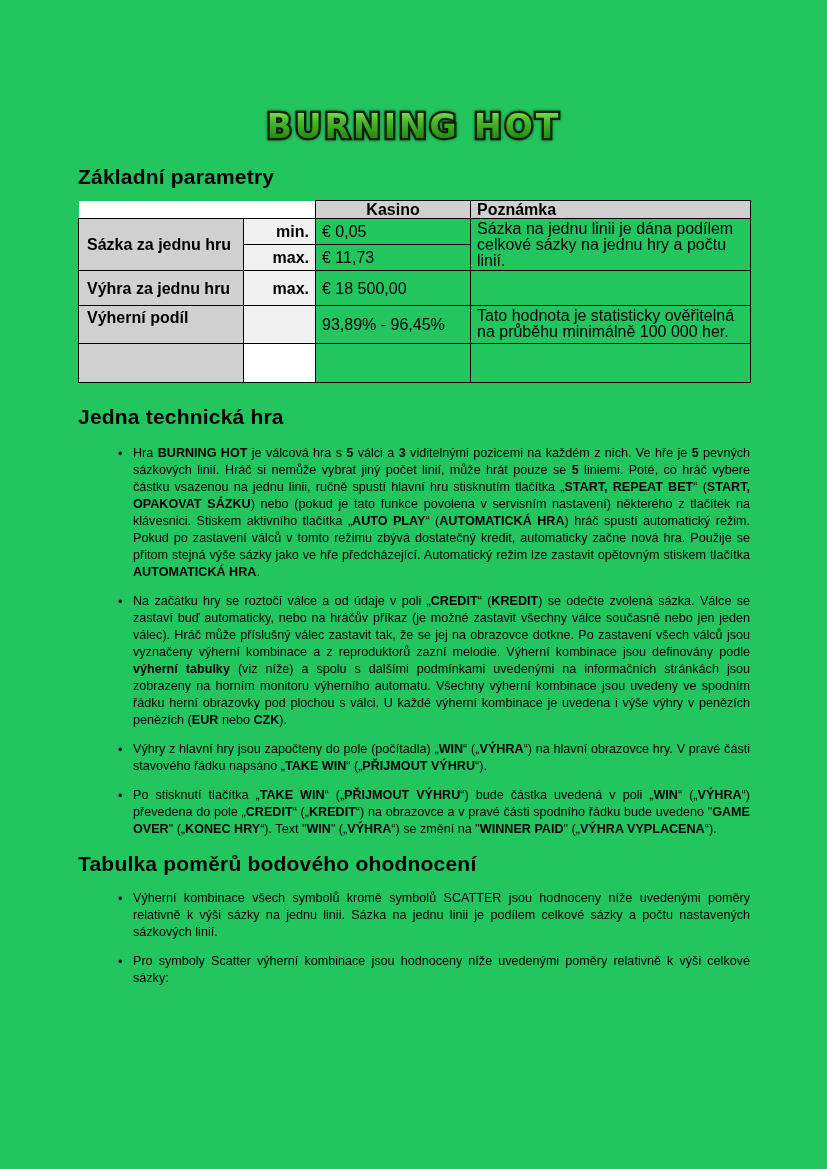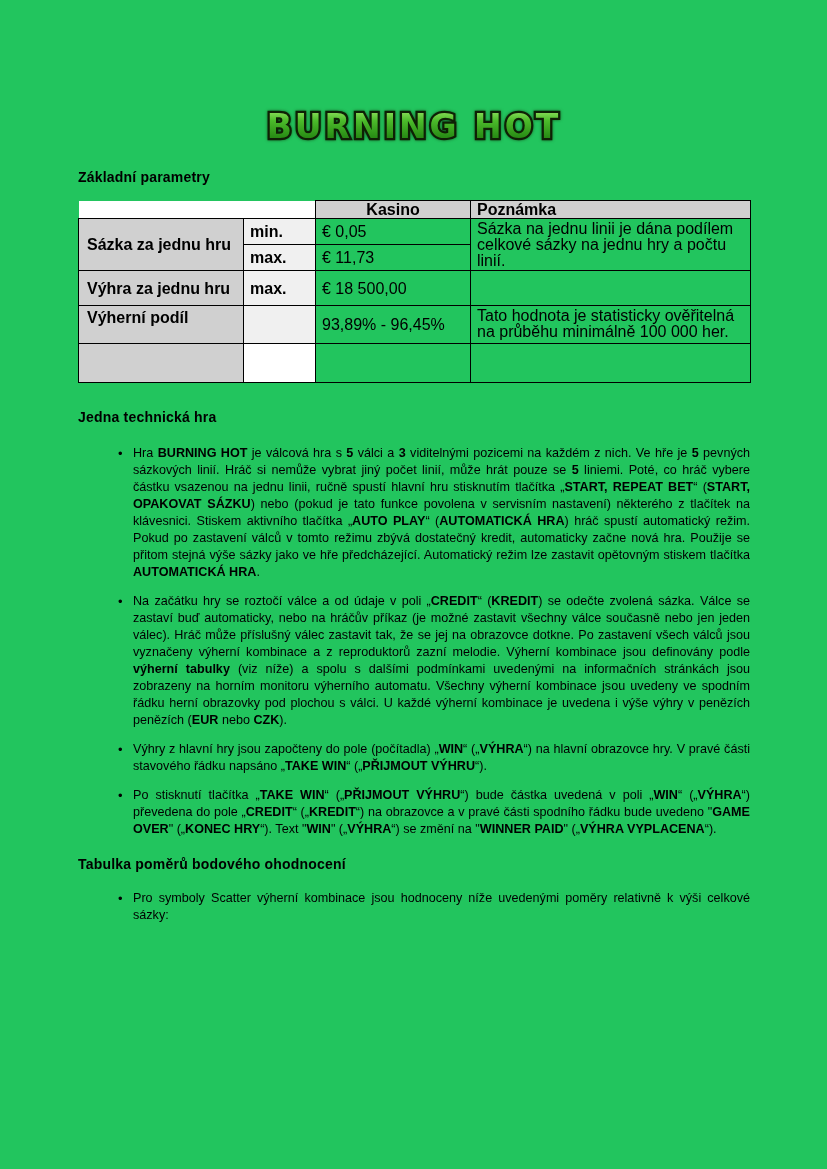--- a/index.html
+++ b/index.html
@@ -12,21 +12,21 @@
     background: #22c55e;
     color: #000000;
     font-family: "Liberation Sans", sans-serif;
     padding: 103px 77px 0 78px;
     overflow: hidden;
   }
   .logo-wrap { text-align: center; height: 46px; margin-bottom: 16px; }
   .logo-svg { filter: drop-shadow(0 0 1.5px rgba(18,40,6,0.65)); }
 
   h1 {
-    font-size: 14px;
+    font-size: 21px;
     font-weight: bold;
     margin: 0;
     letter-spacing: 0.2px;
     line-height: 24px;
   }
   .h-params { margin-bottom: 11px; }
   .h-tech   { margin-top: 22px; }
   .h-rating { margin-top: 14px; }
 
   table.params {
@@ -34,21 +34,21 @@
     table-layout: fixed;
     width: 672px;
     font-size: 16px;
     line-height: 15px;
   }
   table.params td { border: 1.6px solid #000; padding: 1px 6px; vertical-align: middle; }
   table.params td.spacer { border: none; background: #fff; }
   .th { background: #d0d0d0; font-weight: bold; }
   .th-kasino { text-align: center; }
   .c-label { background: #d0d0d0; font-weight: bold; padding-left: 8px !important; }
-  .c-sub   { background: #f0f0f0; font-weight: bold; text-align: left; }
+  .c-sub   { background: #f0f0f0; font-weight: bold; text-align: right; }
   .c-val   { text-align: left; padding-right: 8px !important; }
   .c-note  { vertical-align: top !important; padding-top: 2px !important; line-height: 16px; }
 
   ul.bullets { list-style: none; margin: 16px 0 0 0; padding: 0 0 0 19px; }
   ul.bullets li {
     position: relative;
     text-align: justify;
     font-size: 12.6px;
     line-height: 17px;
     margin-bottom: 12px;
@@ -142,17 +142,20 @@
     </li>
     <li>
       <span>Po stisknutí tlačítka „<b>TAKE WIN</b>“ („<b>PŘIJMOUT VÝHRU</b>“) bude částka uvedená v poli „<b>WIN</b>“ („<b>VÝHRA</b>“) převedena do pole „<b>CREDIT</b>“ („<b>KREDIT</b>“) na obrazovce a v pravé části spodního řádku bude uvedeno "<b>GAME OVER</b>" („<b>KONEC HRY</b>“). Text "<b>WIN</b>" („<b>VÝHRA</b>“) se změní na "<b>WINNER PAID</b>" („<b>VÝHRA VYPLACENA</b>“).</span>
     </li>
   </ul>
 
   <h1 class="h-rating">Tabulka poměrů bodového ohodnocení</h1>
 
   <ul class="bullets bullets-last">
     <li>
+      <span>Výherní kombinace všech symbolů kromě symbolů SCATTER jsou hodnoceny níže uvedenými poměry relativně k výši sázky na jednu linii. Sázka na jednu linii je podílem celkové sázky a počtu nastavených sázkových linií.</span>
+    </li>
+    <li>
       <span>Pro symboly Scatter výherní kombinace jsou hodnoceny níže uvedenými poměry relativně k výši celkové sázky:</span>
     </li>
   </ul>
 
 </div>
 
 </body></html>

